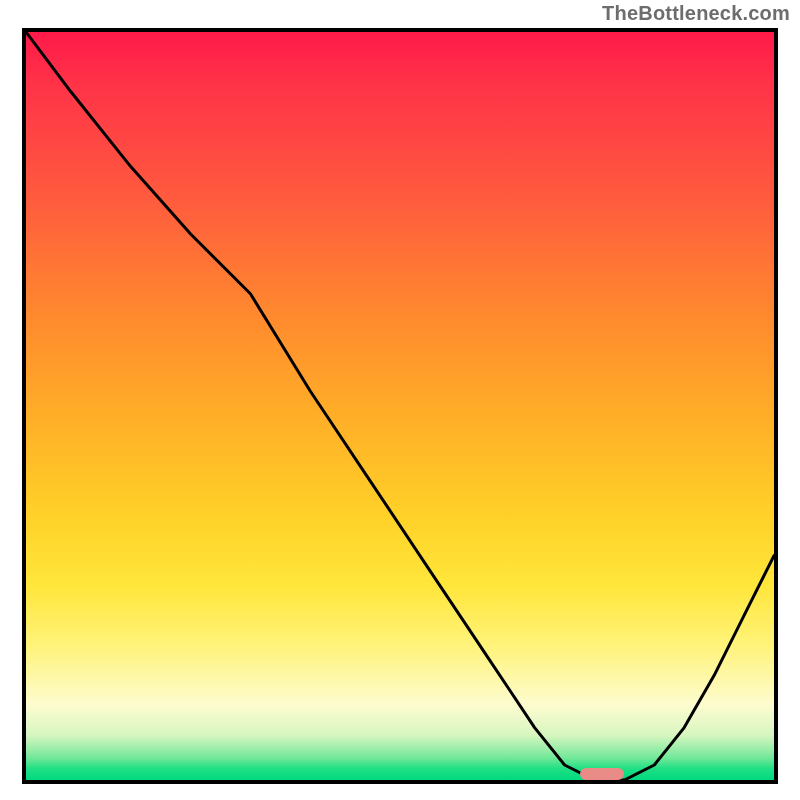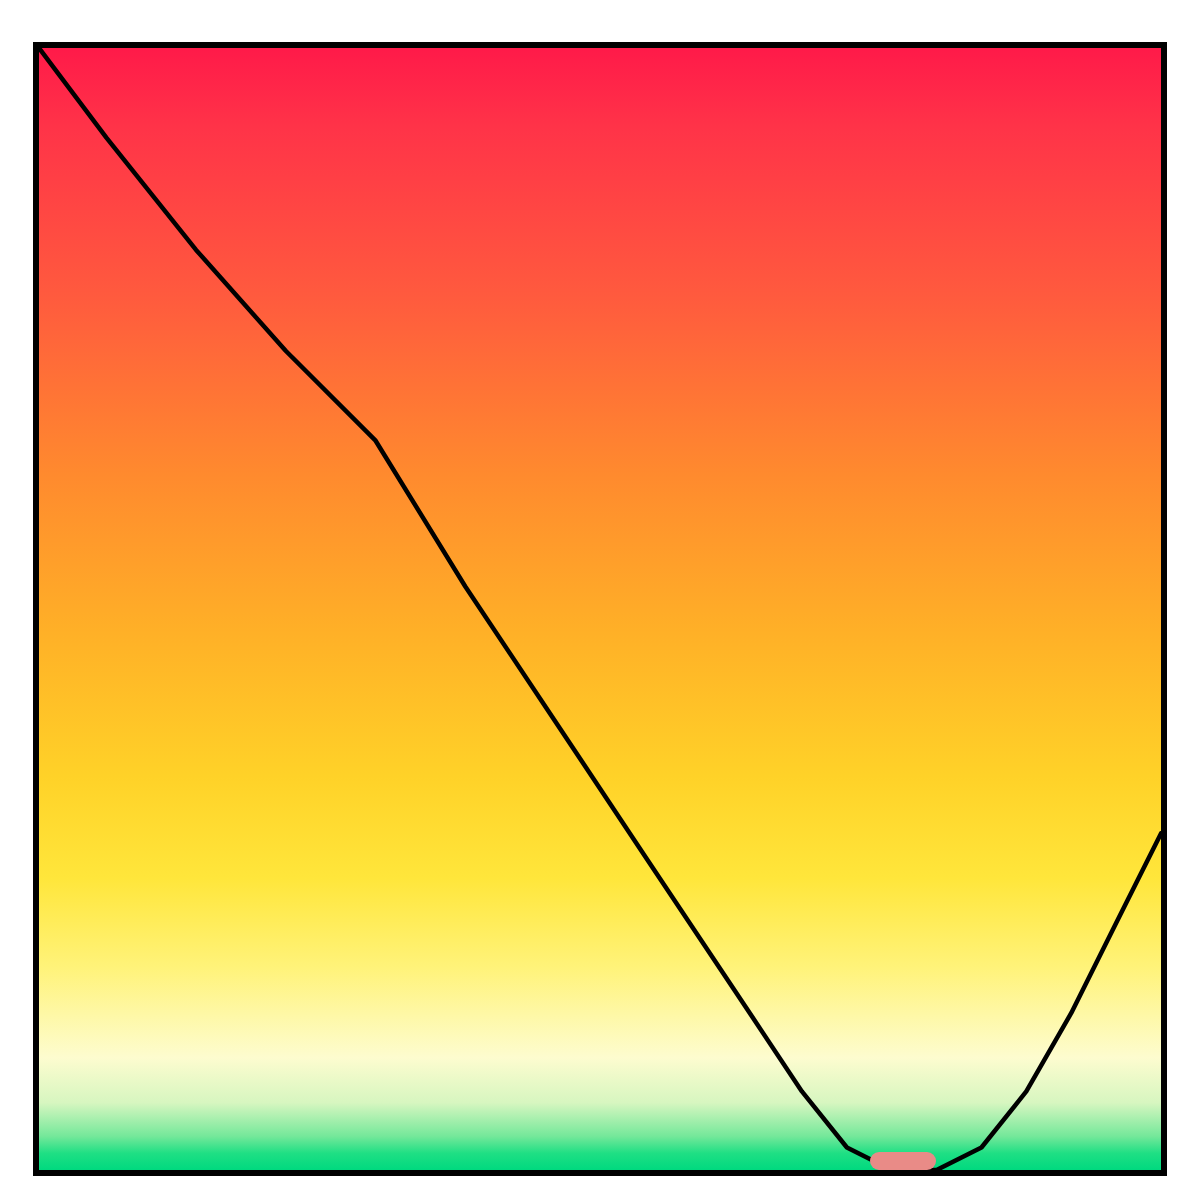--- a/index.html
+++ b/index.html
@@ -67,20 +67,21 @@
     position: absolute;
     background: #e98b87;
     border-radius: 8px;
   }
 </style>
 </head>
 <body>
 
 <div class="page">
 
+  <div class="watermark">TheBottleneck.com</div>
 
   <div class="plot-frame">
     <div class="gradient"></div>
 
     <svg class="curve-svg" viewBox="0 0 748 748" preserveAspectRatio="none">
       <path fill="none" stroke="#000" stroke-width="3" stroke-linejoin="round" stroke-linecap="round" d="M0.0 0.0 L44.9 59.8 L104.7 134.6 L164.6 202.0 L224.4 261.8 L284.2 359.0 L344.1 448.8 L403.9 538.6 L463.8 628.3 L508.6 695.6 L538.6 733.0 L568.5 748.0 L598.4 748.0 L628.3 733.0 L658.2 695.6 L688.2 643.3 L718.1 583.4 L748.0 523.6" id="curve-path"></path>
     </svg>
 
     <div class="marker" id="marker" style="left: 553.52px; width: 44.88px; height: 12px; bottom: 0px;"></div>
   </div>

